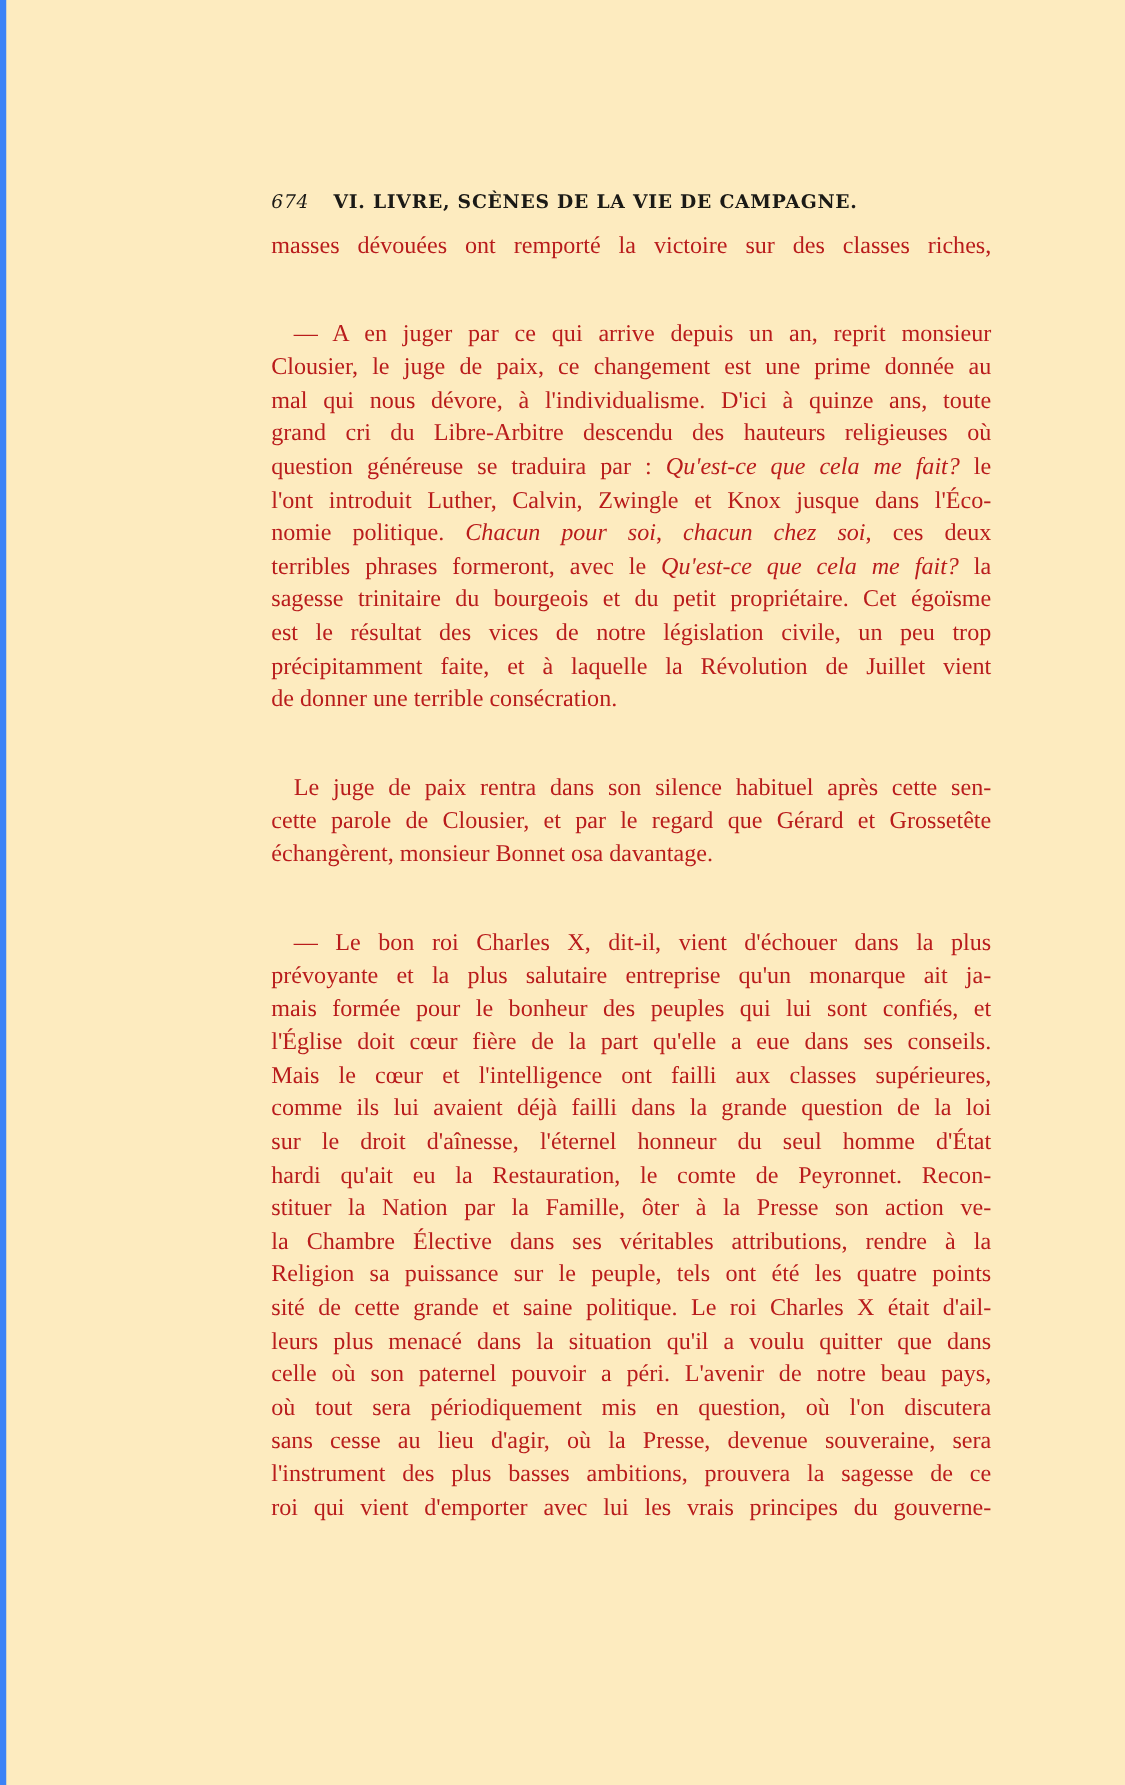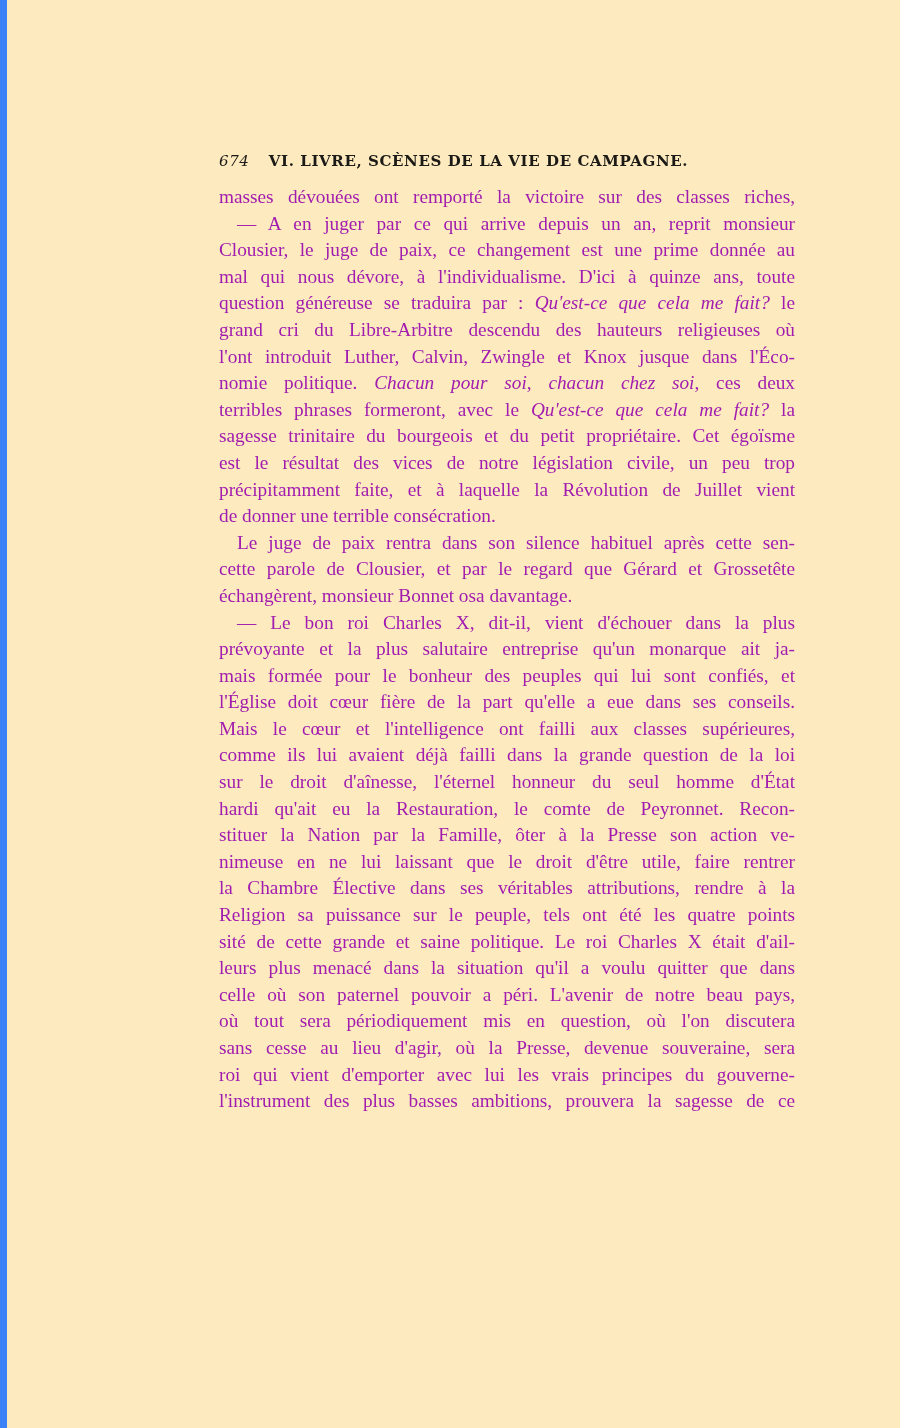--- a/index.html
+++ b/index.html
@@ -4,84 +4,83 @@
 <style>
   html, body { margin: 0; padding: 0; }
   body {
     width: 900px; height: 1428px; overflow: hidden;
     background: #fdebc0;
     position: relative;
   }
   .page {
     position: absolute; left: 0; top: 0; width: 900px; height: 1428px;
     background: #fdebbf;
-    border-left: 7px solid #3b82f6;
+    border-left: 5px solid #3b82f6;
     box-sizing: border-box;
   }
   .running-head {
     position: absolute; left: 212px; top: 152px; width: 576px;
     font-family: "DejaVu Serif", serif; font-weight: bold;
     font-size: 15px; color: #1b1a16; letter-spacing: 0.6px;
     white-space: nowrap;
   }
   .running-head .folio { display: inline-block; width: 44px; font-weight: normal; font-style: italic; }
   .running-head .title { display: inline-block; }
   .body-text {
     position: absolute; left: 212px; top: 184px; width: 576px;
     font-family: "Liberation Serif", serif;
     font-size: 19.3px; line-height: 26.6px;
-    color: #a21caf;
+    color: #b91c1c;
   }
   .line {
     display: block; white-space: nowrap;
     text-align: justify; text-align-last: justify;
     height: 26.6px;
   }
   .line.last { text-align-last: left; }
-  .line.indent { padding-left: 18px; }
+  .line.indent { padding-left: 18px; margin-top: 44px; }
   .body-text i { font-style: italic; }
 </style>
 </head>
 <body>
 
 <div class="page">
   <div class="running-head">
     <span class="folio">674</span>
     <span class="title">VI. LIVRE, SCÈNES DE LA VIE DE CAMPAGNE.</span>
   </div>
   <div class="body-text" id="body-text">
       <span class="line"><span>masses dévouées ont remporté la victoire sur des classes riches,</span></span>
       <span class="line indent"><span>— A en juger par ce qui arrive depuis un an, reprit monsieur</span></span>
       <span class="line"><span>Clousier, le juge de paix, ce changement est une prime donnée au</span></span>
       <span class="line"><span>mal qui nous dévore, à l'individualisme. D'ici à quinze ans, toute</span></span>
+      <span class="line"><span>grand cri du Libre-Arbitre descendu des hauteurs religieuses où</span></span>
       <span class="line"><span>question généreuse se traduira par : </span><i>Qu'est-ce que cela me fait?</i><span> le</span></span>
-      <span class="line"><span>grand cri du Libre-Arbitre descendu des hauteurs religieuses où</span></span>
       <span class="line"><span>l'ont introduit Luther, Calvin, Zwingle et Knox jusque dans l'Éco-</span></span>
       <span class="line"><span>nomie politique. </span><i>Chacun pour soi</i><span>, </span><i>chacun chez soi</i><span>, ces deux</span></span>
       <span class="line"><span>terribles phrases formeront, avec le </span><i>Qu'est-ce que cela me fait?</i><span> la</span></span>
       <span class="line"><span>sagesse trinitaire du bourgeois et du petit propriétaire. Cet égoïsme</span></span>
       <span class="line"><span>est le résultat des vices de notre législation civile, un peu trop</span></span>
       <span class="line"><span>précipitamment faite, et à laquelle la Révolution de Juillet vient</span></span>
       <span class="line last"><span>de donner une terrible consécration.</span></span>
       <span class="line indent"><span>Le juge de paix rentra dans son silence habituel après cette sen-</span></span>
       <span class="line"><span>cette parole de Clousier, et par le regard que Gérard et Grossetête</span></span>
       <span class="line last"><span>échangèrent, monsieur Bonnet osa davantage.</span></span>
       <span class="line indent"><span>— Le bon roi Charles X, dit-il, vient d'échouer dans la plus</span></span>
       <span class="line"><span>prévoyante et la plus salutaire entreprise qu'un monarque ait ja-</span></span>
       <span class="line"><span>mais formée pour le bonheur des peuples qui lui sont confiés, et</span></span>
       <span class="line"><span>l'Église doit cœur fière de la part qu'elle a eue dans ses conseils.</span></span>
       <span class="line"><span>Mais le cœur et l'intelligence ont failli aux classes supérieures,</span></span>
       <span class="line"><span>comme ils lui avaient déjà failli dans la grande question de la loi</span></span>
       <span class="line"><span>sur le droit d'aînesse, l'éternel honneur du seul homme d'État</span></span>
       <span class="line"><span>hardi qu'ait eu la Restauration, le comte de Peyronnet. Recon-</span></span>
       <span class="line"><span>stituer la Nation par la Famille, ôter à la Presse son action ve-</span></span>
-      <span class="line"><span>nimeuse en ne lui laissant que le droit d'être utile, faire rentrer</span></span>
       <span class="line"><span>la Chambre Élective dans ses véritables attributions, rendre à la</span></span>
       <span class="line"><span>Religion sa puissance sur le peuple, tels ont été les quatre points</span></span>
       <span class="line"><span>sité de cette grande et saine politique. Le roi Charles X était d'ail-</span></span>
       <span class="line"><span>leurs plus menacé dans la situation qu'il a voulu quitter que dans</span></span>
       <span class="line"><span>celle où son paternel pouvoir a péri. L'avenir de notre beau pays,</span></span>
       <span class="line"><span>où tout sera périodiquement mis en question, où l'on discutera</span></span>
       <span class="line"><span>sans cesse au lieu d'agir, où la Presse, devenue souveraine, sera</span></span>
+      <span class="line"><span>l'instrument des plus basses ambitions, prouvera la sagesse de ce</span></span>
       <span class="line"><span>roi qui vient d'emporter avec lui les vrais principes du gouverne-</span></span>
-      <span class="line"><span>l'instrument des plus basses ambitions, prouvera la sagesse de ce</span></span>
     </div>
 </div>
 
 </body></html>

